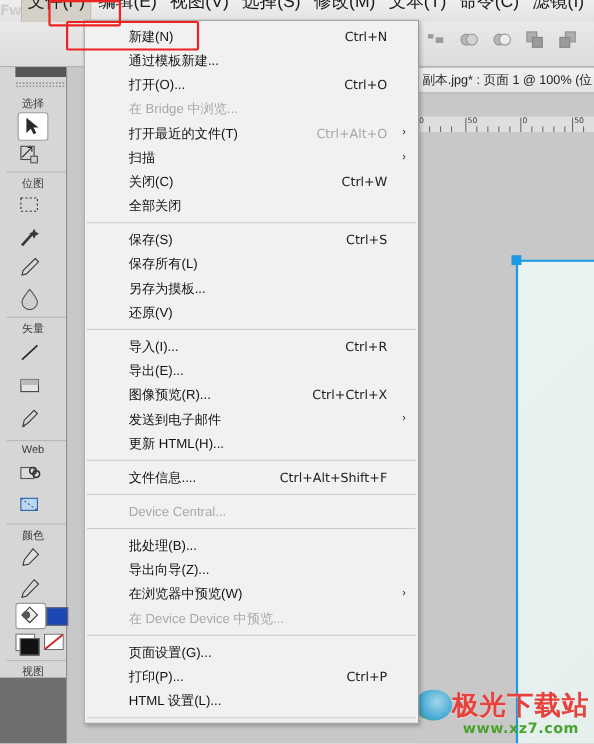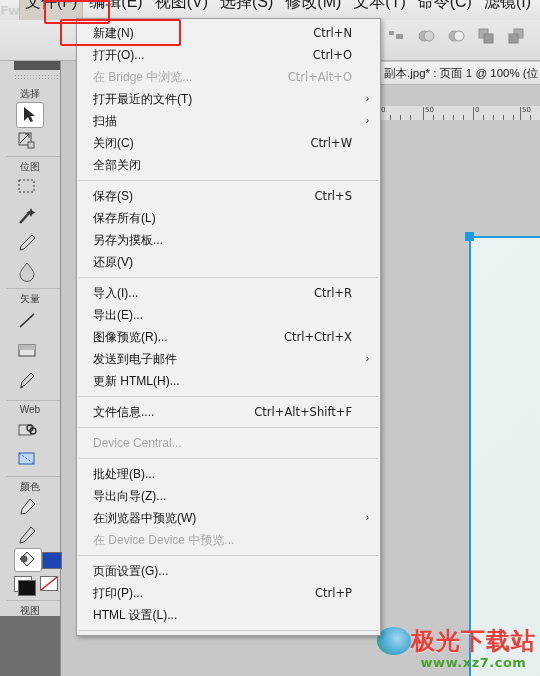--- a/index.html
+++ b/index.html
@@ -102,23 +102,23 @@
   
   .dropdown{
     position:absolute;left:76px;top:18px;width:303px;
     background:#f1f1f1;border:1px solid #9d9d9d;
     box-shadow:2px 2px 4px rgba(0,0,0,.28);
     z-index:50;padding:3px 0 0 0;
   }
   .mi{
     position:relative;height:22px;line-height:22px;
     display:flex;align-items:flex-start;font-size:12px;color:#121212;
-    padding:0 14px 0 16px;white-space:nowrap;cursor:default;
-  }
-  .mi.disabled{color:#a8a8a8;}
+    padding:0 14px 0 16px;white-space:nowrap;cursor:default;margin-left:24px;
+  }
+  .mi.disabled{color:#a8a8a8;flex-direction:column;}
   .mi .label{flex:0 0 auto;}
   .mi .accel{
     margin-left:auto;font-size:11.5px;color:#202020;
     font-family:"DejaVu Sans",sans-serif;padding-right:14px;
   }
   .mi.disabled .accel{color:#a8a8a8;}
   .mi .arrow{
     position:absolute;right:11px;top:50%;transform:translateY(-50%);
     font-size:10px;color:#2a2a2a;line-height:1;
   }
@@ -312,20 +312,24 @@
     <div class="sel-handle"></div>
   </div>
 
   <div class="dropdown">
 
     <div class="mi">
       <span class="label">新建(N)</span>
       <span class="accel">Ctrl+N</span>
     </div>
     <div class="mi">
+      <span class="label">通过模板新建...</span>
+      <span class="accel"></span>
+    </div>
+    <div class="mi">
       <span class="label">打开(O)...</span>
       <span class="accel">Ctrl+O</span>
     </div>
     <div class="mi disabled">
       <span class="label">在 Bridge 中浏览...</span>
       <span class="accel">Ctrl+Alt+O</span>
     </div>
     <div class="mi">
       <span class="label">打开最近的文件(T)</span>
       <span class="arrow">›</span>

